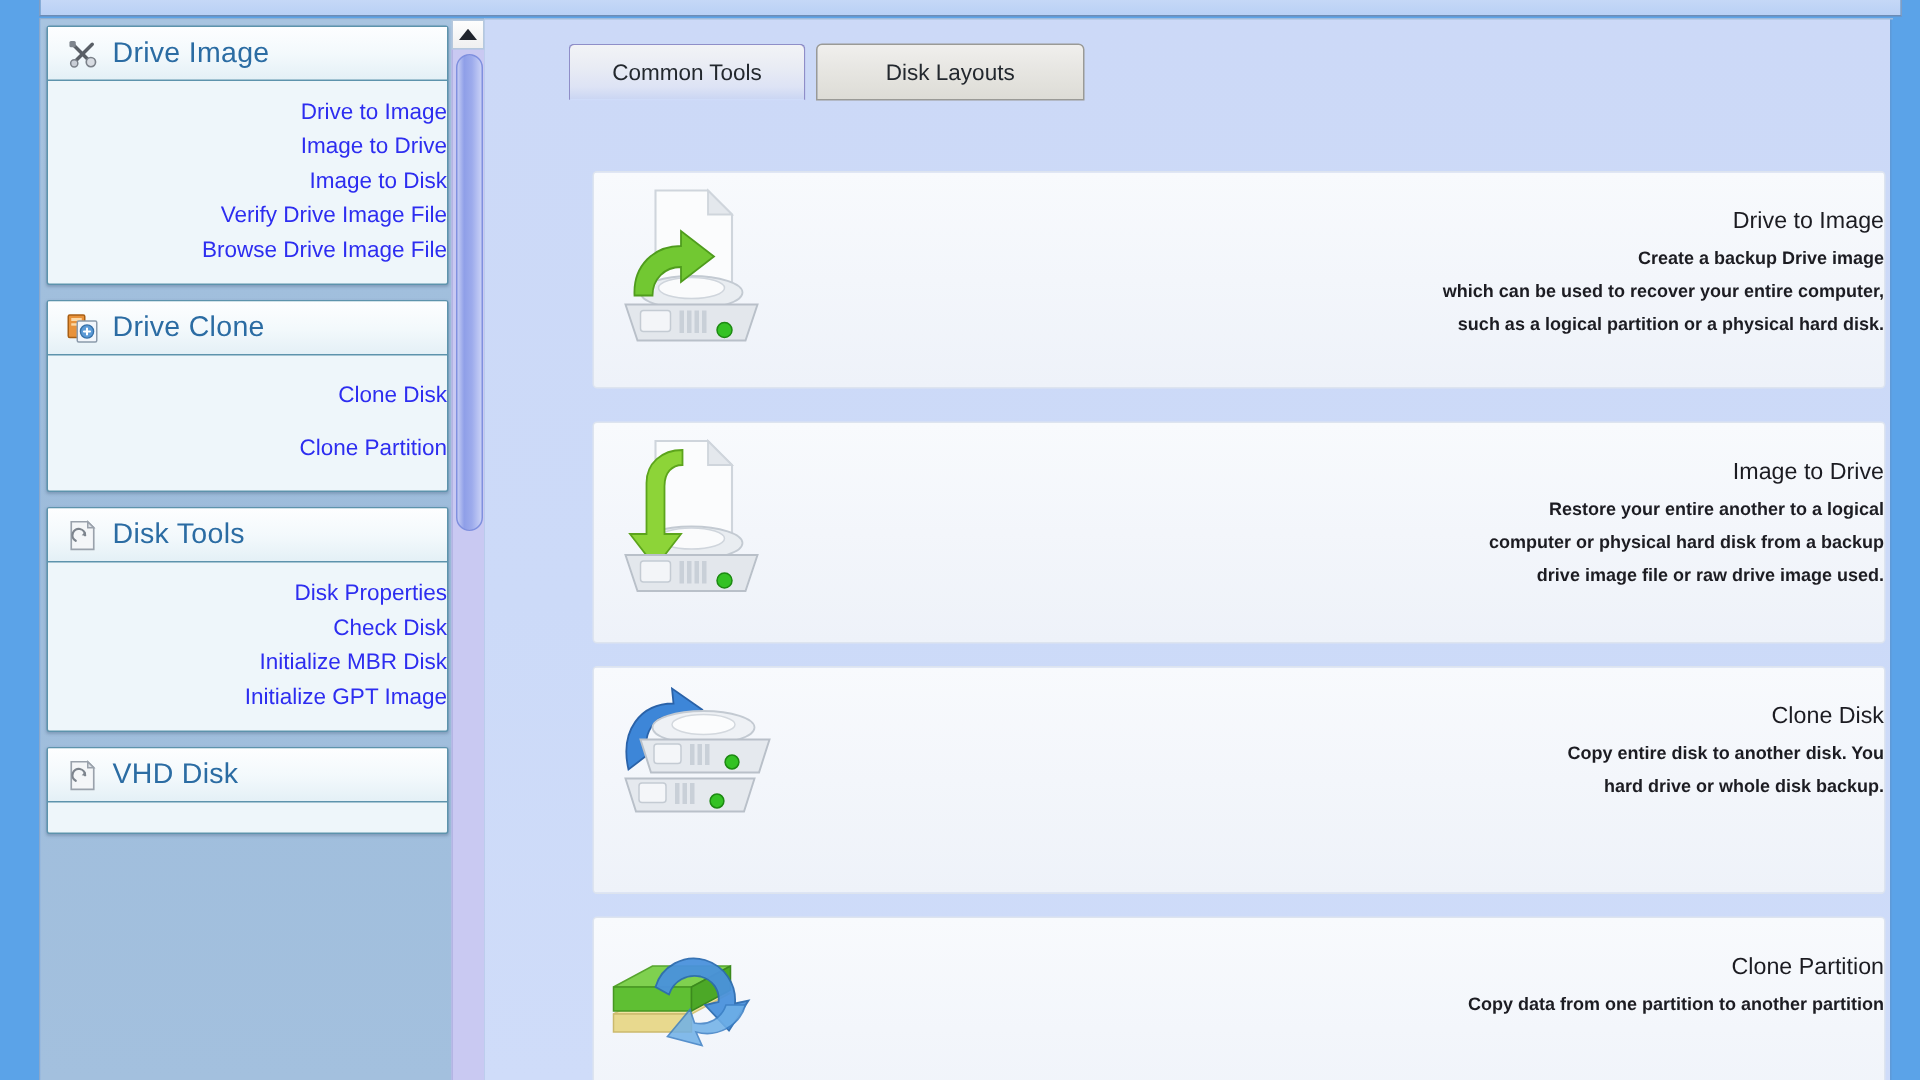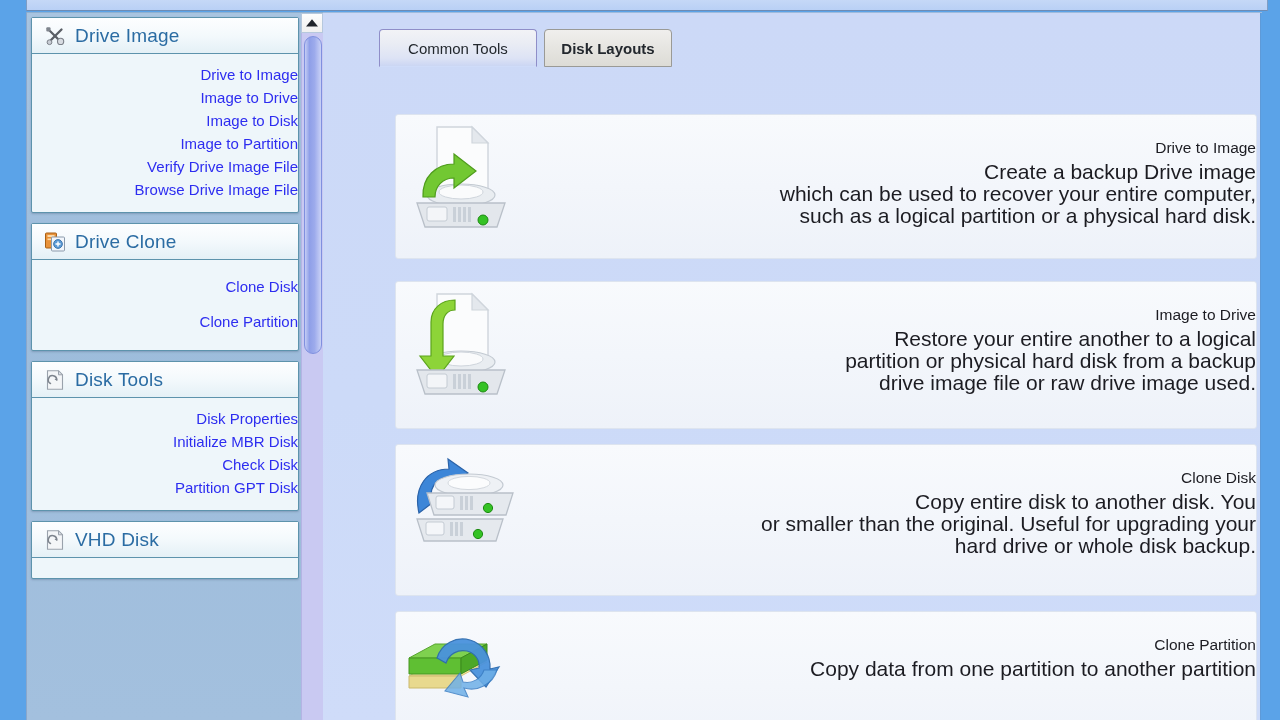--- a/index.html
+++ b/index.html
@@ -135,25 +135,24 @@
     white-space: nowrap;
   }
   .tab.active {
     left: 56px; width: 158px;
     background: linear-gradient(to bottom, #f2f3f6 0%, #e9ecf4 40%, #dde3f5 78%, #cbd6f3 100%);
     border: 1px solid #8f8ec8;
     border-bottom: 1px solid #cfdcf9;
     z-index: 3;
   }
   .tab.inactive {
-    left: 221px; width: 128px;
+    left: 221px; width: 179px;
     background: linear-gradient(to bottom, #f0efed 0%, #e7e6e2 45%, #dddcd6 100%);
     border: 1px solid #9a9a96;
     z-index: 2;
-    font-weight: bold;
   }
 
   
   #cards {
     position: absolute; left: 0; top: 53px;
     width: 939px; height: 655px;
   }
   .card {
     position: absolute; left: 72px;
     width: 862px;
@@ -174,24 +173,25 @@
     flex: 1 1 auto;
     padding-top: 24px;
   }
   .card-title {
     font-size: 15.5px;
     color: #1c1c22;
     margin-bottom: 4px;
     line-height: 18px;
   }
   .card-line {
-    font-size: 21px;
+    font-size: 12px;
     color: #1c1c22;
     line-height: 22px;
     white-space: nowrap;
+    font-weight: bold;
   }
 </style>
 </head>
 <body>
 
 <div id="app-window">
 
   <div id="chrome-top-strip"></div>
 
   <div id="window-body">
@@ -210,21 +210,20 @@
               <circle cx="16.6" cy="16.4" r="3.1" fill="#d8dce2" stroke="#7b8189" stroke-width="1.1"></circle>
               <circle cx="5.5" cy="17.2" r="2.4" fill="#c9ced6" stroke="#7b8189" stroke-width="1"></circle>
               <rect x="2.3" y="2.3" width="4.2" height="4.2" rx="1" fill="#7f858d"></rect>
             </svg>
             <span class="panel-header-title">Drive Image</span>
           </div>
           <div class="panel-body">
             <a class="panel-link">Drive to Image</a>
             <a class="panel-link">Image to Drive</a>
             <a class="panel-link">Image to Disk</a>
-            <a class="panel-link">Image to Partition</a>
             <a class="panel-link">Verify Drive Image File</a>
             <a class="panel-link">Browse Drive Image File</a>
           </div>
         </div>
 
         <div class="panel-group">
           <div class="panel-header">
             <svg class="panel-header-icon" viewBox="0 0 22 22">
               <rect x="1.5" y="2" width="11" height="15" rx="1" fill="#e8923a" stroke="#a85f14" stroke-width="1"></rect>
               <rect x="3.5" y="4" width="7" height="2" fill="#fbd9a8"></rect>
@@ -246,23 +245,23 @@
             <svg class="panel-header-icon" viewBox="0 0 22 22">
               <path d="M3.5 1.8h11l4 4v14.4h-15z" fill="#f4f6f8" stroke="#9aa2ac" stroke-width="1.1"></path>
               <path d="M14.5 1.8v4h4z" fill="#dfe3e8" stroke="#9aa2ac" stroke-width="1"></path>
               <path d="M6.5 14.5a4.2 4.2 0 1 1 6.2-3.6" fill="none" stroke="#7d848d" stroke-width="1.5" stroke-linecap="round"></path>
               <path d="M12.9 8.4l.6 3-3-.6z" fill="#7d848d"></path>
             </svg>
             <span class="panel-header-title">Disk Tools</span>
           </div>
           <div class="panel-body">
             <a class="panel-link">Disk Properties</a>
+            <a class="panel-link">Check Disk</a>
             <a class="panel-link">Initialize MBR Disk</a>
-            <a class="panel-link">Check Disk</a>
-            <a class="panel-link">Partition GPT Disk</a>
+            <a class="panel-link">Initialize GPT Image</a>
           </div>
         </div>
 
         <div class="panel-group">
           <div class="panel-header">
             <svg class="panel-header-icon" viewBox="0 0 22 22">
               <path d="M3.5 1.8h11l4 4v14.4h-15z" fill="#f4f6f8" stroke="#9aa2ac" stroke-width="1.1"></path>
               <path d="M14.5 1.8v4h4z" fill="#dfe3e8" stroke="#9aa2ac" stroke-width="1"></path>
               <path d="M6.5 14.5a4.2 4.2 0 1 1 6.2-3.6" fill="none" stroke="#7d848d" stroke-width="1.5" stroke-linecap="round"></path>
               <path d="M12.9 8.4l.6 3-3-.6z" fill="#7d848d"></path>
@@ -342,21 +341,21 @@
                 <rect x="55" y="86" width="3" height="15"></rect>
                 <rect x="60" y="86" width="3" height="15"></rect>
                 <rect x="65" y="86" width="3" height="15"></rect>
               </g>
               <circle cx="80" cy="99" r="5" fill="#34c224" stroke="#1d8a12" stroke-width="1"></circle>
             </svg>
           </div>
           <div class="card-text">
             <div class="card-title">Image to Drive</div>
             <div class="card-line">Restore your entire another to a logical</div>
-            <div class="card-line">partition or physical hard disk from a backup</div>
+            <div class="card-line">computer or physical hard disk from a backup</div>
             <div class="card-line">drive image file or raw drive image used.</div>
           </div>
         </div>
 
         <div class="card" style="top:378px; height:152px;">
           <div class="card-icon">
             <svg width="118" height="112" viewBox="0 0 118 112">
 
               <path d="M16 62C10 36 24 18 46 18l-1-10 20 14-20 14 1-10c-13 0-21 12-17 26z" fill="#3d86d8" stroke="#2a62a8" stroke-width="1.2"></path>
 
@@ -377,21 +376,20 @@
                 <rect x="47" y="71" width="3" height="14"></rect>
                 <rect x="52" y="71" width="3" height="14"></rect>
                 <rect x="57" y="71" width="3" height="14"></rect>
               </g>
               <circle cx="75" cy="83" r="4.6" fill="#34c224" stroke="#1d8a12" stroke-width="1"></circle>
             </svg>
           </div>
           <div class="card-text">
             <div class="card-title">Clone Disk</div>
             <div class="card-line">Copy entire disk to another disk. You</div>
-            <div class="card-line">or smaller than the original. Useful for upgrading your</div>
             <div class="card-line">hard drive or whole disk backup.</div>
           </div>
         </div>
 
         <div class="card" style="top:545px; height:150px;">
           <div class="card-icon">
             <svg width="118" height="112" viewBox="0 0 118 112">
 
               <g>
                 <path d="M6 58l26-14h52l-26 14z" fill="#f0e3a0" stroke="#d6c478" stroke-width="1"></path>

